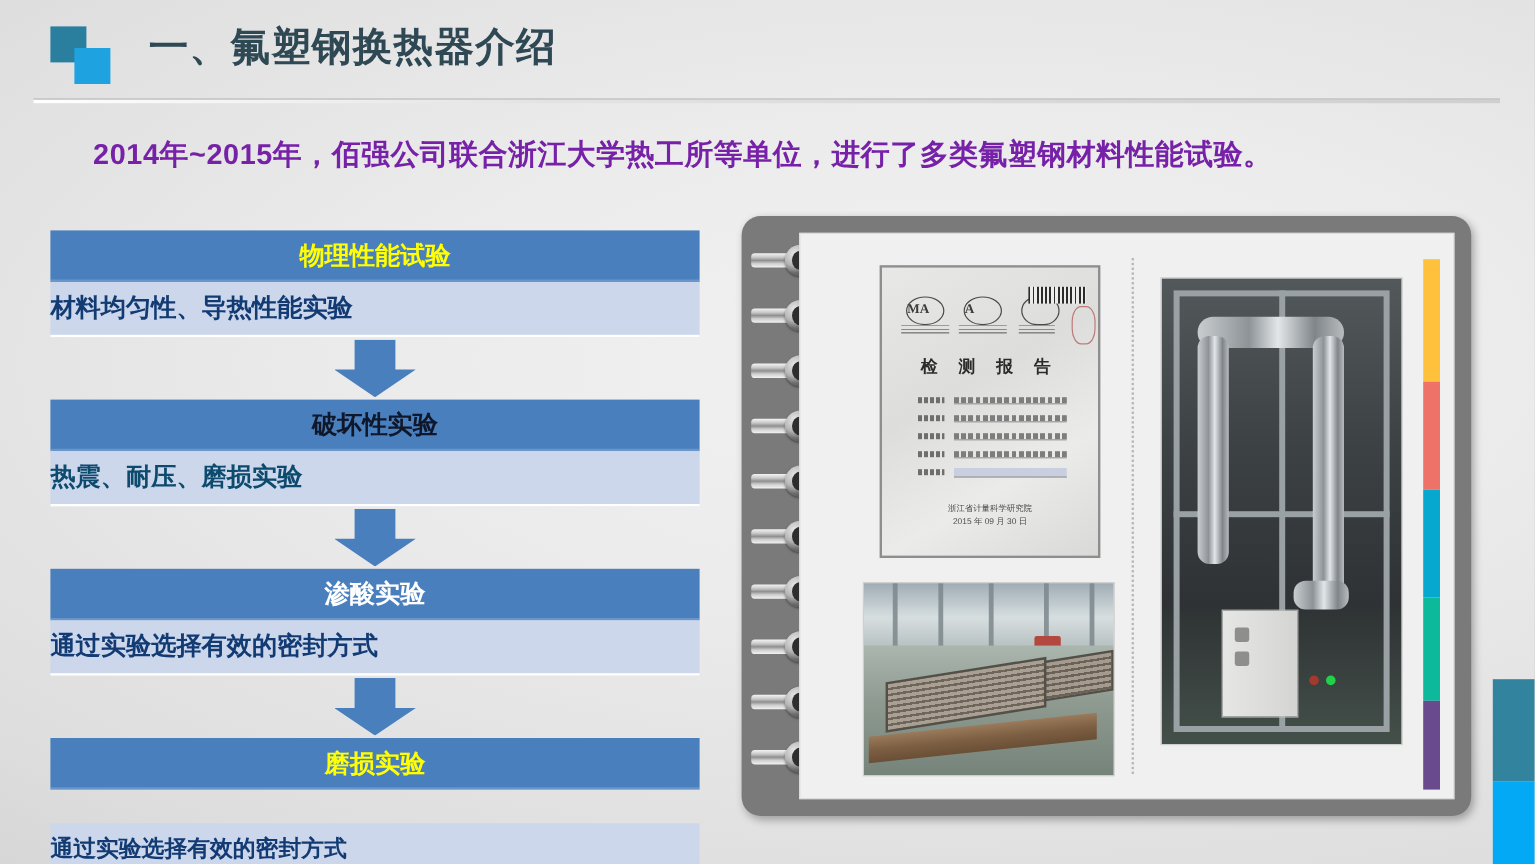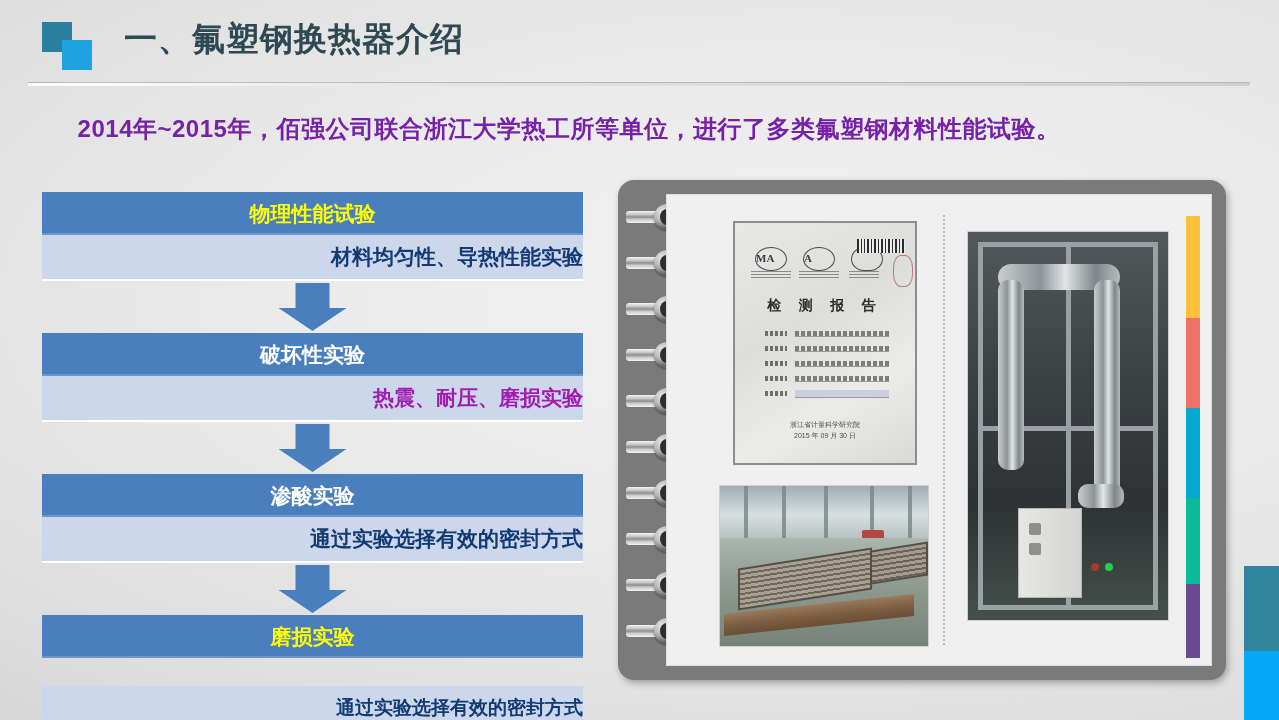--- a/index.html
+++ b/index.html
@@ -40,21 +40,21 @@
 
   
   .flow{position:absolute;left:42px;top:192px;width:541px;}
   .step{margin-bottom:0;}
   .step-head{
     height:43px;line-height:43px;text-align:center;
     background:#4a7fbd;color:#ffff00;font-weight:bold;font-size:21px;
     box-shadow:inset 0 -2px 0 rgba(255,255,255,.18);
   }
   .step-body{
-    height:44px;line-height:44px;text-align:right;
+    height:44px;line-height:44px;text-align:left;
     background:#ccd7ec;color:#123a73;font-weight:bold;font-size:21px;
     border-bottom:2px solid #ffffff;
   }
   .step-body.small{font-size:19px;margin-top:28px;}
   .arrow-wrap{height:52px;display:flex;align-items:center;justify-content:center;}
   .arrow{
     width:68px;height:48px;background:#4a7fbd;
     clip-path:polygon(25% 0%,75% 0%,75% 52%,100% 52%,50% 100%,0% 52%,25% 52%);
   }
 
@@ -229,22 +229,22 @@
 
     <div class="step">
       <div class="step-head" style="background: rgb(74, 127, 189); color: rgb(255, 255, 0);">物理性能试验</div>
       <div class="step-body" style="background: rgb(204, 215, 236); color: rgb(18, 58, 115);">材料均匀性、导热性能实验</div>
     </div>
     <div class="arrow-wrap">
         <div class="arrow" style="background: rgb(74, 127, 189);"></div>
       </div>
 
     <div class="step">
-      <div class="step-head" style="background: rgb(74, 127, 189); color: #ffffff;">破坏性实验</div>
-      <div class="step-body" style="background: rgb(204, 215, 236); color: #a21caf;">热震、耐压、磨损实验</div>
+      <div class="step-head" style="background: rgb(74, 127, 189); color: #0f172a;">破坏性实验</div>
+      <div class="step-body" style="background: rgb(204, 215, 236); color: #0c4a6e;">热震、耐压、磨损实验</div>
     </div>
     <div class="arrow-wrap">
         <div class="arrow" style="background: rgb(74, 127, 189);"></div>
       </div>
 
     <div class="step">
       <div class="step-head" style="background: rgb(74, 127, 189); color: #ffffff;">渗酸实验</div>
       <div class="step-body" style="background: rgb(204, 215, 236); color: rgb(18, 58, 115);">通过实验选择有效的密封方式</div>
     </div>
     <div class="arrow-wrap">

